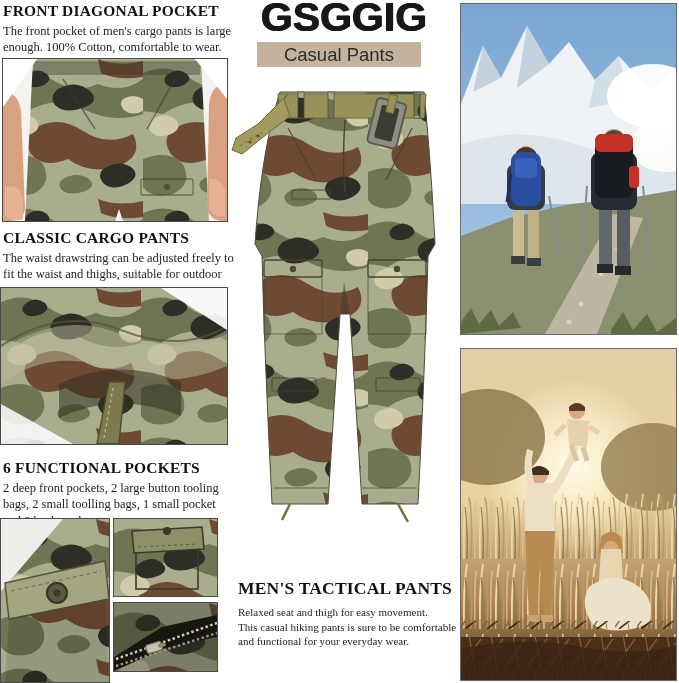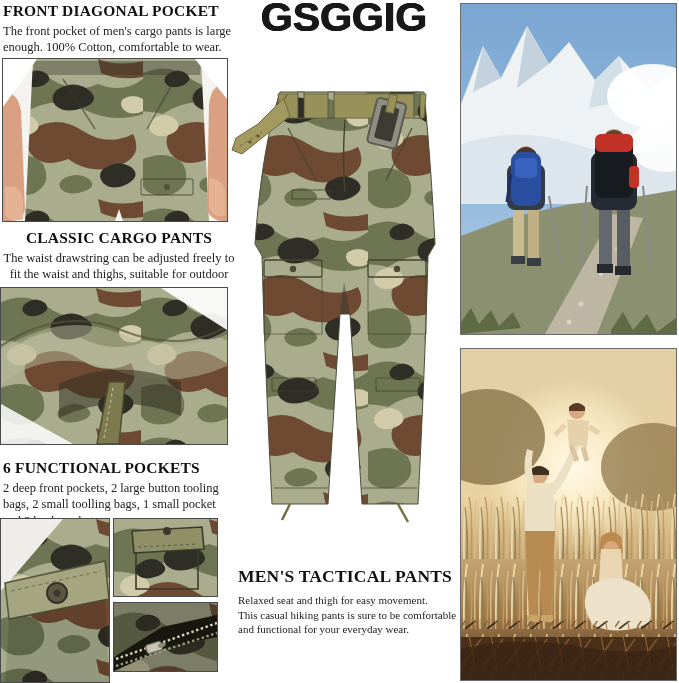--- a/index.html
+++ b/index.html
@@ -3,24 +3,24 @@
 <meta charset="utf-8">
 <style>
   html,body{margin:0;padding:0;background:#fff;}
   .canvas{position:relative;width:679px;height:683px;background:#fff;overflow:hidden;
           font-family:"Liberation Sans",sans-serif;color:#1c1c1c;}
   svg{display:block;}
   .feature{position:absolute;font-family:Liberation Serif, serif;}
   .feature h3{margin:0 0 3px 0;font-weight:bold;color:#111;font-size:15.5px;letter-spacing:.2px;white-space:nowrap;}
   .feature p{margin:0;font-size:12.5px;line-height:1.3;color:#222;white-space:pre-line;}
   #feature-front-pocket{left:3px;top:2px;width:230px;}
-  #feature-classic-cargo{left:3px;top:229px;width:232px;text-align:center;}
+  #feature-classic-cargo{left:3px;top:229px;width:232px;}
   #feature-functional-pockets{left:3px;top:459px;width:232px;}
   #feature-tactical{left:238px;top:566px;width:222px;}
-  #feature-tactical h3{font-size:17.5px;margin-bottom:6px;}
+  #feature-tactical h3{font-size:17.5px;margin-bottom:6px;margin-top:12px;}
   #feature-tactical p{font-size:11px;line-height:1.32;}
   .brand-title{position:absolute;left:228px;top:-6px;width:232px;text-align:center;
                font-size:41px;font-weight:bold;color:#181818;letter-spacing:0;
                text-shadow:.6px 0 currentColor,-.6px 0 currentColor;}
   .brand-tagline{position:absolute;left:257px;top:42px;width:164px;height:25px;background:#c4b29d;
                  color:#2c2c2c;font-size:18.5px;text-align:center;line-height:25px;}
   .photo{position:absolute;border:1px solid #4a4a4a;box-sizing:border-box;overflow:hidden;background:#fff;}
   #photo-model{left:2px;top:58px;width:226px;height:164px;}
   #photo-waistband{left:0px;top:287px;width:228px;height:158px;}
   #photo-button-pocket{left:0px;top:518px;width:110px;height:165px;}
@@ -73,20 +73,21 @@
       </pattern>
       <pattern id="dryPat" width="22" height="40" patternUnits="userSpaceOnUse">
         <path d="M0,38 L20,10" stroke="#8a5a32" stroke-width="1.4" fill="none"></path>
         <path d="M4,40 L22,26" stroke="#2f1e10" stroke-width="1.6" fill="none"></path>
         <path d="M14,40 L8,6" stroke="#a06a3a" stroke-width="1" fill="none"></path>
       </pattern>
     </defs>
   </svg>
 
   <div class="brand-title">GSGGIG</div>
+  <div class="brand-tagline">Casual Pants</div>
 
   <div class="feature" id="feature-front-pocket">
     <h3>FRONT DIAGONAL POCKET</h3>
     <p>The front pocket of men's cargo pants is large enough. 100% Cotton, comfortable to wear.</p>
   </div>
   <div class="feature" id="feature-classic-cargo">
     <h3>CLASSIC CARGO PANTS</h3>
     <p>The waist drawstring can be adjusted freely to fit the waist and thighs, suitable for outdoor activities.</p>
   </div>
   <div class="feature" id="feature-functional-pockets">

